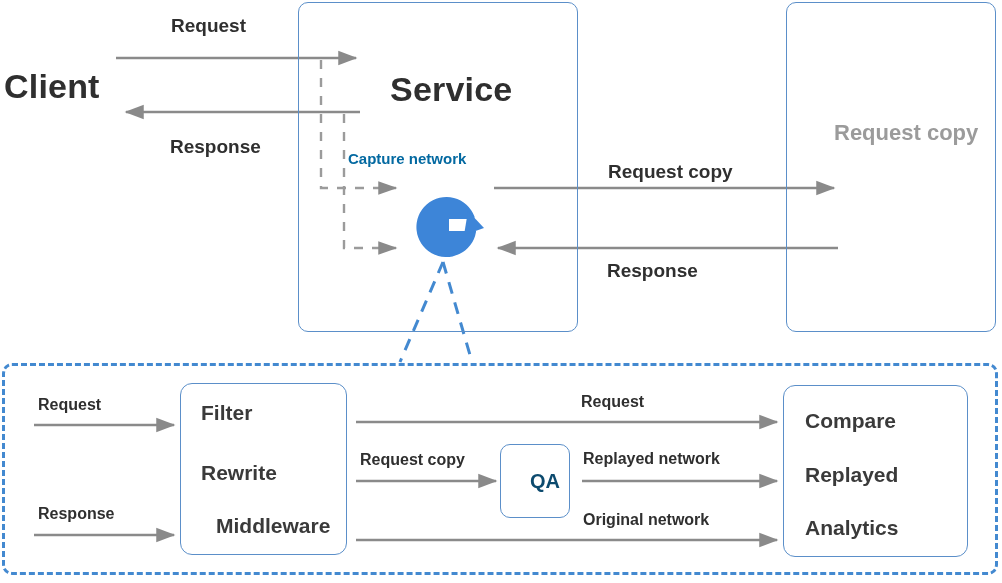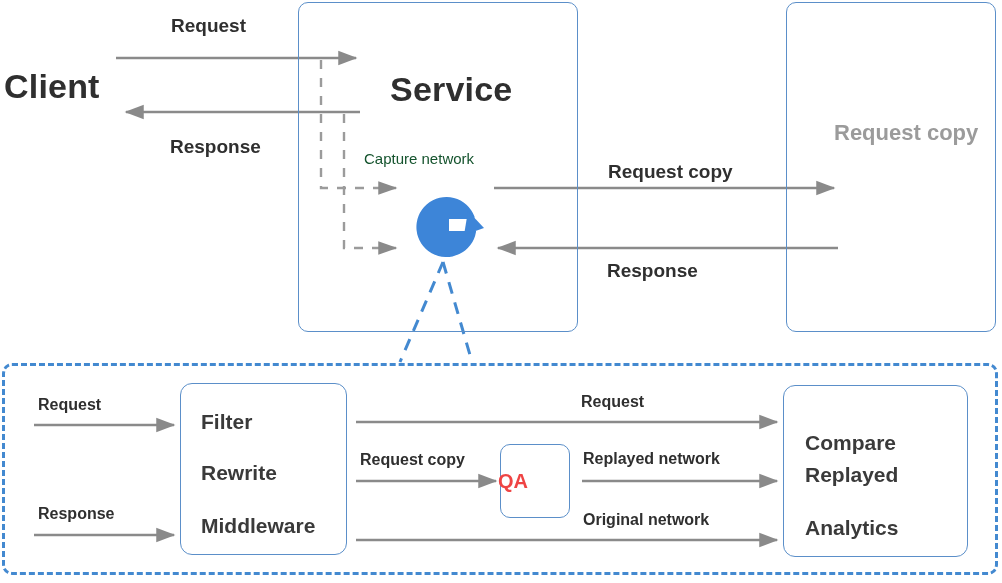--- a/index.html
+++ b/index.html
@@ -75,55 +75,54 @@
     font-weight: 600;
     color: #2f2f2f;
   }
   .lbl-md {
     font-size: 16px;
     font-weight: 600;
     color: #2f2f2f;
   }
   .lbl-gray {
     font-size: 15px;
-    font-weight: 400;
-    color: #14532d;
-    margin-left: 16px;
+    font-weight: 700;
+    color: #0369a1;
   }
 
   .lbl-request-top   { left: 171px; top: 15px; }
   .lbl-response-top  { left: 170px; top: 136px; }
   .lbl-capture       { left: 348px; top: 150px; }
   .lbl-reqcopy-right { left: 608px; top: 161px; }
   .lbl-response-rt   { left: 607px; top: 260px; }
 
   .lbl-request-bl    { left: 38px;  top: 396px; }
   .lbl-response-bl   { left: 38px;  top: 505px; }
   .lbl-request-bc    { left: 581px; top: 393px; }
   .lbl-reqcopy-bc    { left: 360px; top: 451px; }
   .lbl-replayed-bc   { left: 583px; top: 450px; }
   .lbl-original-bc   { left: 583px; top: 511px; }
 
   .item-txt {
     font-size: 21px;
     font-weight: 600;
     color: #3a3a3a;
   }
-  .it-filter     { left: 201px; top: 410px; text-align: center; }
+  .it-filter     { left: 201px; top: 401px; text-align: center; }
   .it-rewrite    { left: 201px; top: 461px; }
-  .it-middleware { left: 201px; top: 514px; }
-  .it-compare    { left: 805px; top: 409px; margin-top: 22px; }
+  .it-middleware { left: 216px; top: 514px; }
+  .it-compare    { left: 805px; top: 409px; }
   .it-monitor    { left: 805px; top: 463px; }
   .it-analytics  { left: 805px; top: 516px; }
 
   .qa-txt {
     font-size: 20px;
     font-weight: 600;
-    color: #ef4444;
-    left: 498px; top: 470px; text-align: center;
+    color: #0c4a6e;
+    left: 530px; top: 470px; text-align: center;
   }
 
   
   .logo-wrap {
     position: absolute;
     left: 404px;
     top: 183px;
     width: 84px;
     height: 84px;
   }

